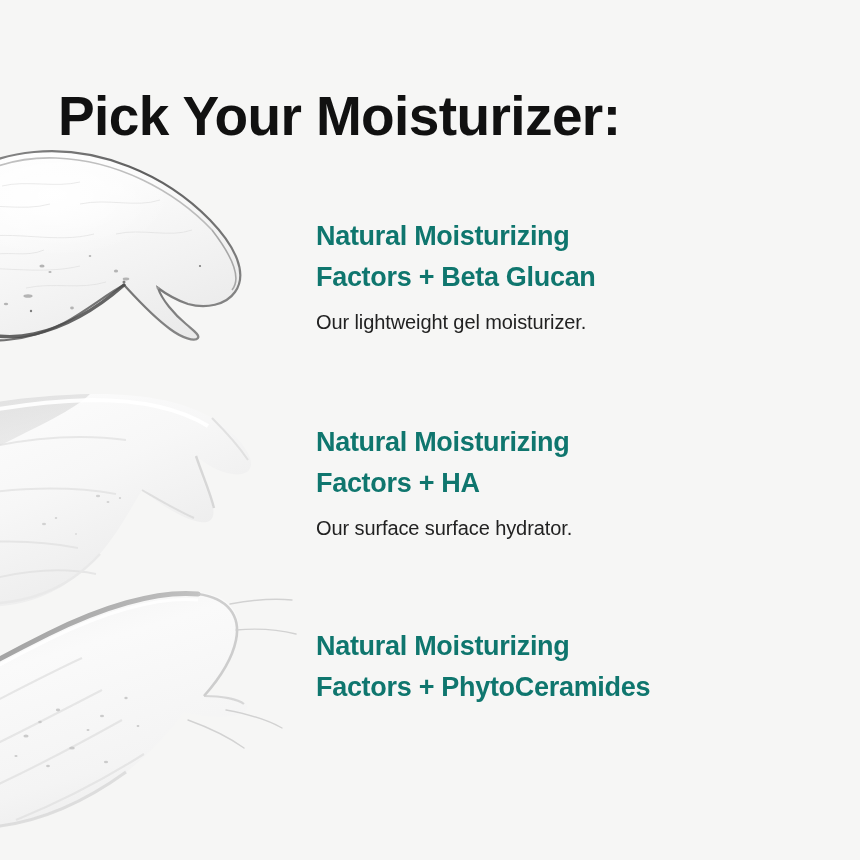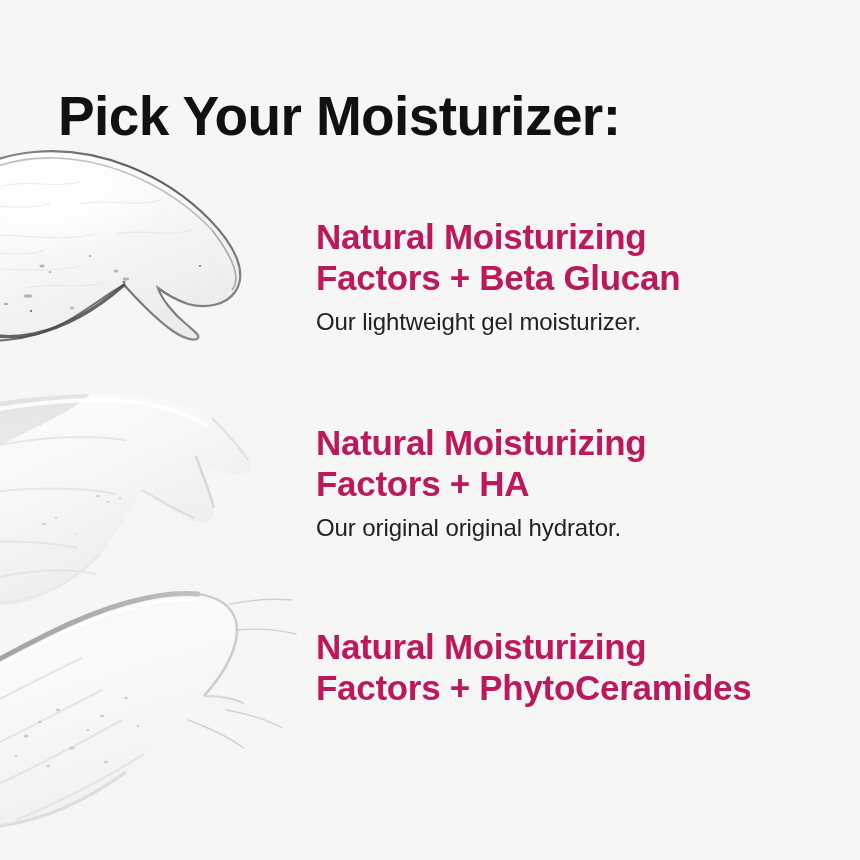--- a/index.html
+++ b/index.html
@@ -54,31 +54,31 @@
   .product-row {
     position: absolute;
     left: 316px;
     width: 520px;
   }
   .product-row.row-1 { top: 216px; }
   .product-row.row-2 { top: 422px; }
   .product-row.row-3 { top: 626px; }
 
   .product-name {
-    font-size: 35px;
+    font-size: 27px;
     line-height: 41px;
     font-weight: 600;
     letter-spacing: -0.3px;
-    color: #be185d;
+    color: #0f766e;
     margin: 0;
     white-space: pre-line;
   }
   .product-desc {
     margin: 9px 0 0 0;
-    font-size: 24px;
+    font-size: 20px;
     line-height: 30px;
     font-weight: 400;
     letter-spacing: -0.1px;
     color: #222222;
   }
 </style>
 </head>
 <body style="background: rgb(246, 246, 245);">
 
 <div id="poster" style="background: rgb(246, 246, 245);">
@@ -288,21 +288,21 @@
 
   <div class="product-row row-1">
     <p class="product-name">Natural Moisturizing
 Factors + Beta Glucan</p>
     <p class="product-desc">Our lightweight gel moisturizer.</p>
   </div>
 
   <div class="product-row row-2">
     <p class="product-name">Natural Moisturizing
 Factors + HA</p>
-    <p class="product-desc">Our original original hydrator.</p>
+    <p class="product-desc">Our surface surface hydrator.</p>
   </div>
 
   <div class="product-row row-3">
     <p class="product-name">Natural Moisturizing
 Factors + PhytoCeramides</p>
   </div>
 
 </div>
 
 </body></html>

